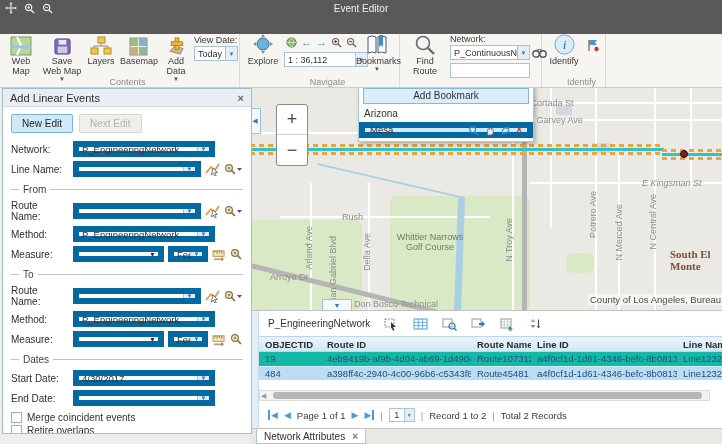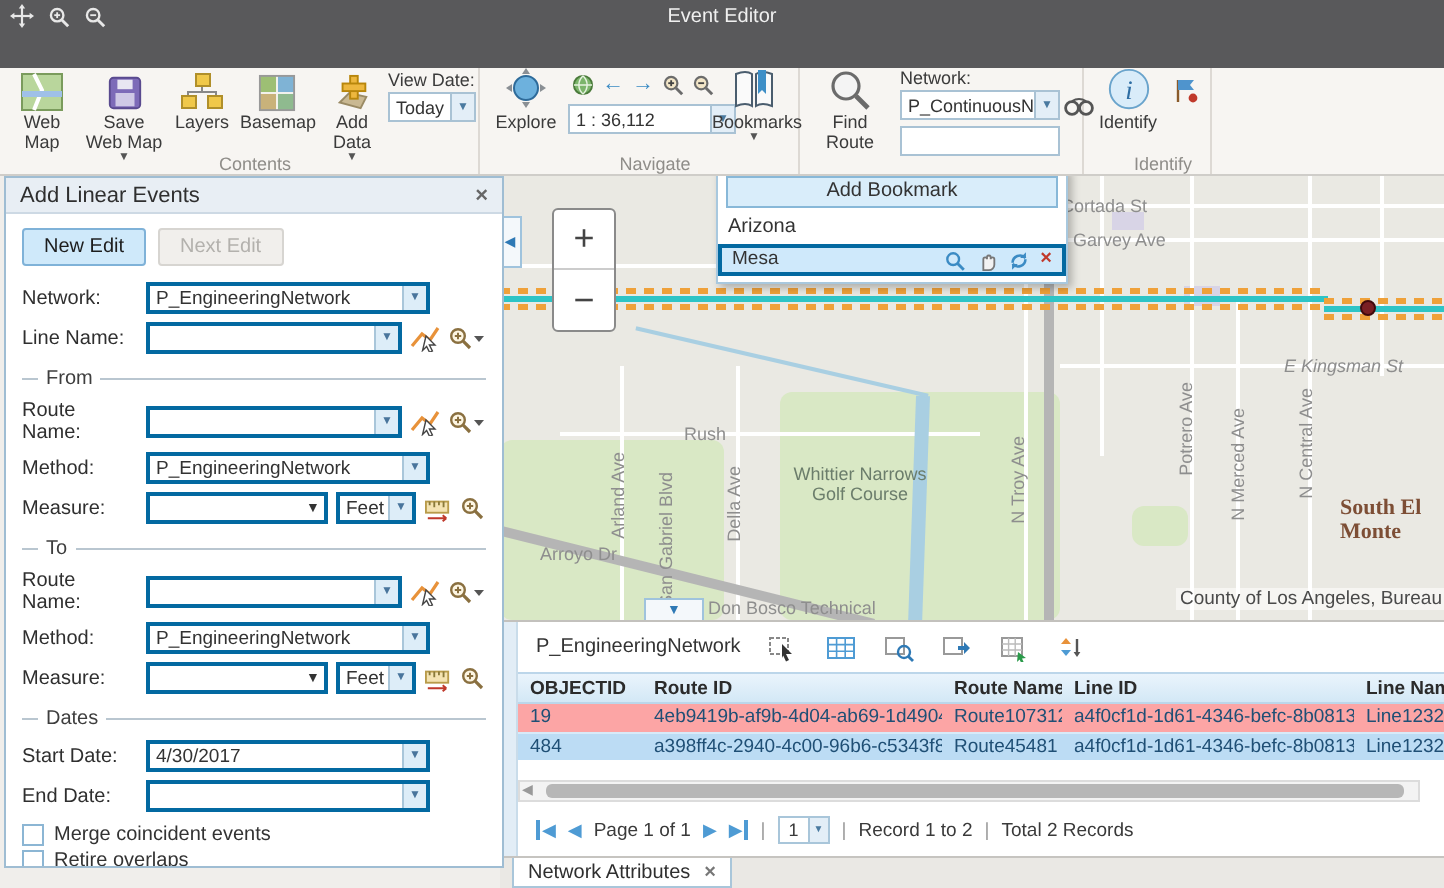--- a/index.html
+++ b/index.html
@@ -40,21 +40,21 @@
   
   .panel{position:absolute;left:2px;top:88px;width:250px;height:346px;background:#fff;border:1px solid #9fbdd3;z-index:40;overflow:hidden;}
   .p-header{height:18px;background:#e8eef4;border-bottom:1px solid #cdd9e4;display:flex;align-items:center;padding:0 7px;font-size:11px;color:#2f2f2f;}
   .p-close{margin-left:auto;color:#666;font-size:11px;font-weight:bold;}
   .p-body{padding:5px 8px 0;}
   .btnrow{display:flex;gap:6px;margin:2px 0 8px;}
   .btn{font-size:10px;padding:3px 10px;border:1px solid #7fb2d8;background:#cfe9fa;color:#1d1d1d;border-radius:2px;}
   .btn.disabled{background:#f1efec;border-color:#d7d5d1;color:#b3b1ad;}
   .frow{display:flex;align-items:center;margin-bottom:4px;gap:4px;}
   .flabel{width:58px;font-size:10px;flex:none;color:#2f2f2f;}
-  .sel{flex:1;height:16px;border:2px solid #0369a1;background:#fff;display:flex;align-items:center;font-size:9.5px;min-width:0;}
+  .sel{flex:1;height:16px;border:6px solid #0369a1;background:#fff;display:flex;align-items:center;font-size:9.5px;min-width:0;}
   .sel .sv{flex:1;overflow:hidden;white-space:nowrap;padding-left:3px;}
   .sel .sc{width:12px;align-self:stretch;background:#ddedf8;border-left:1px solid #a9c6da;display:flex;align-items:center;justify-content:center;font-size:6px;color:#49759c;flex:none;}
   .sel .bk{width:11px;text-align:center;font-size:7px;color:#333;flex:none;}
   .sel.narrow{flex:none;width:40px;}
   .ricon{flex:none;display:flex;align-items:center;}
   .fsep{display:flex;align-items:center;font-size:10px;color:#3e3e3e;margin:7px 0 5px;}
   .fsep::before{content:"";width:8px;border-top:1px solid #b9c6d0;margin-right:4px;}
   .fsep::after{content:"";flex:1;border-top:1px solid #b9c6d0;margin-left:4px;}
   .chk{display:flex;gap:5px;margin:2px 0;font-size:10px;align-items:center;}
   .box{width:11px;height:11px;border:1px solid #8cb6d4;background:#fff;flex:none;}
@@ -83,21 +83,21 @@
 
   
   .gridpanel{position:absolute;left:250px;top:310px;width:472px;height:118px;background:#fff;border-top:1px solid #c3c1bd;z-index:20;}
   .gutter{position:absolute;left:0;top:0;bottom:0;width:9px;background:#e2edf6;border-right:1px solid #c9dcea;}
   .gtoolbar{position:absolute;left:9px;right:0;top:0;height:25px;display:flex;align-items:center;gap:14px;padding-left:9px;}
   .glayer{font-size:10px;color:#333;}
   .ghead{position:absolute;left:9px;right:0;top:25px;height:16px;display:flex;background:linear-gradient(#eaf4fc,#d3e8f6);border-top:1px solid #bcd6ea;border-bottom:1px solid #bcd6ea;}
   .ghead .gc{font-size:9.5px;font-weight:bold;color:#2b2b2b;padding:2px 0 0 6px;overflow:hidden;white-space:nowrap;}
   .grow{position:absolute;left:9px;right:0;height:14px;display:flex;}
   .grow .gc{font-size:9.5px;color:#1f4f75;padding:1px 0 0 6px;overflow:hidden;white-space:nowrap;}
-  .grow.r1{top:41px;background:#fca5a5;}
+  .grow.r1{top:41px;background:#14b8a6;}
   .grow.r2{top:55px;background:#bcdcf4;border-top:1px solid #d8eaf8;}
   .c1{width:62px;flex:none;} .c2{width:150px;flex:none;} .c3{width:60px;flex:none;} .c4{width:146px;flex:none;} .c5{flex:1;}
   .hscroll{position:absolute;left:9px;right:12px;top:79px;height:11px;background:#f3f3f3;border:1px solid #dcdcdc;}
   .hthumb{position:absolute;left:13px;right:7px;top:1px;height:7px;background:#b7b7b7;border-radius:3px;}
   .harrow{position:absolute;left:1px;top:0;font-size:7px;color:#999;line-height:9px;}
   .pager{position:absolute;left:9px;right:0;top:94px;height:20px;display:flex;align-items:center;gap:6px;padding-left:9px;font-size:9.5px;color:#3a3a3a;}
   .parrow{color:#4e9bd4;font-size:9px;}
   .pbar-l{border-left:2px solid #4e9bd4;padding-left:1px;}
   .pbar-r{border-right:2px solid #4e9bd4;padding-right:1px;}
   .psep{color:#999;}

